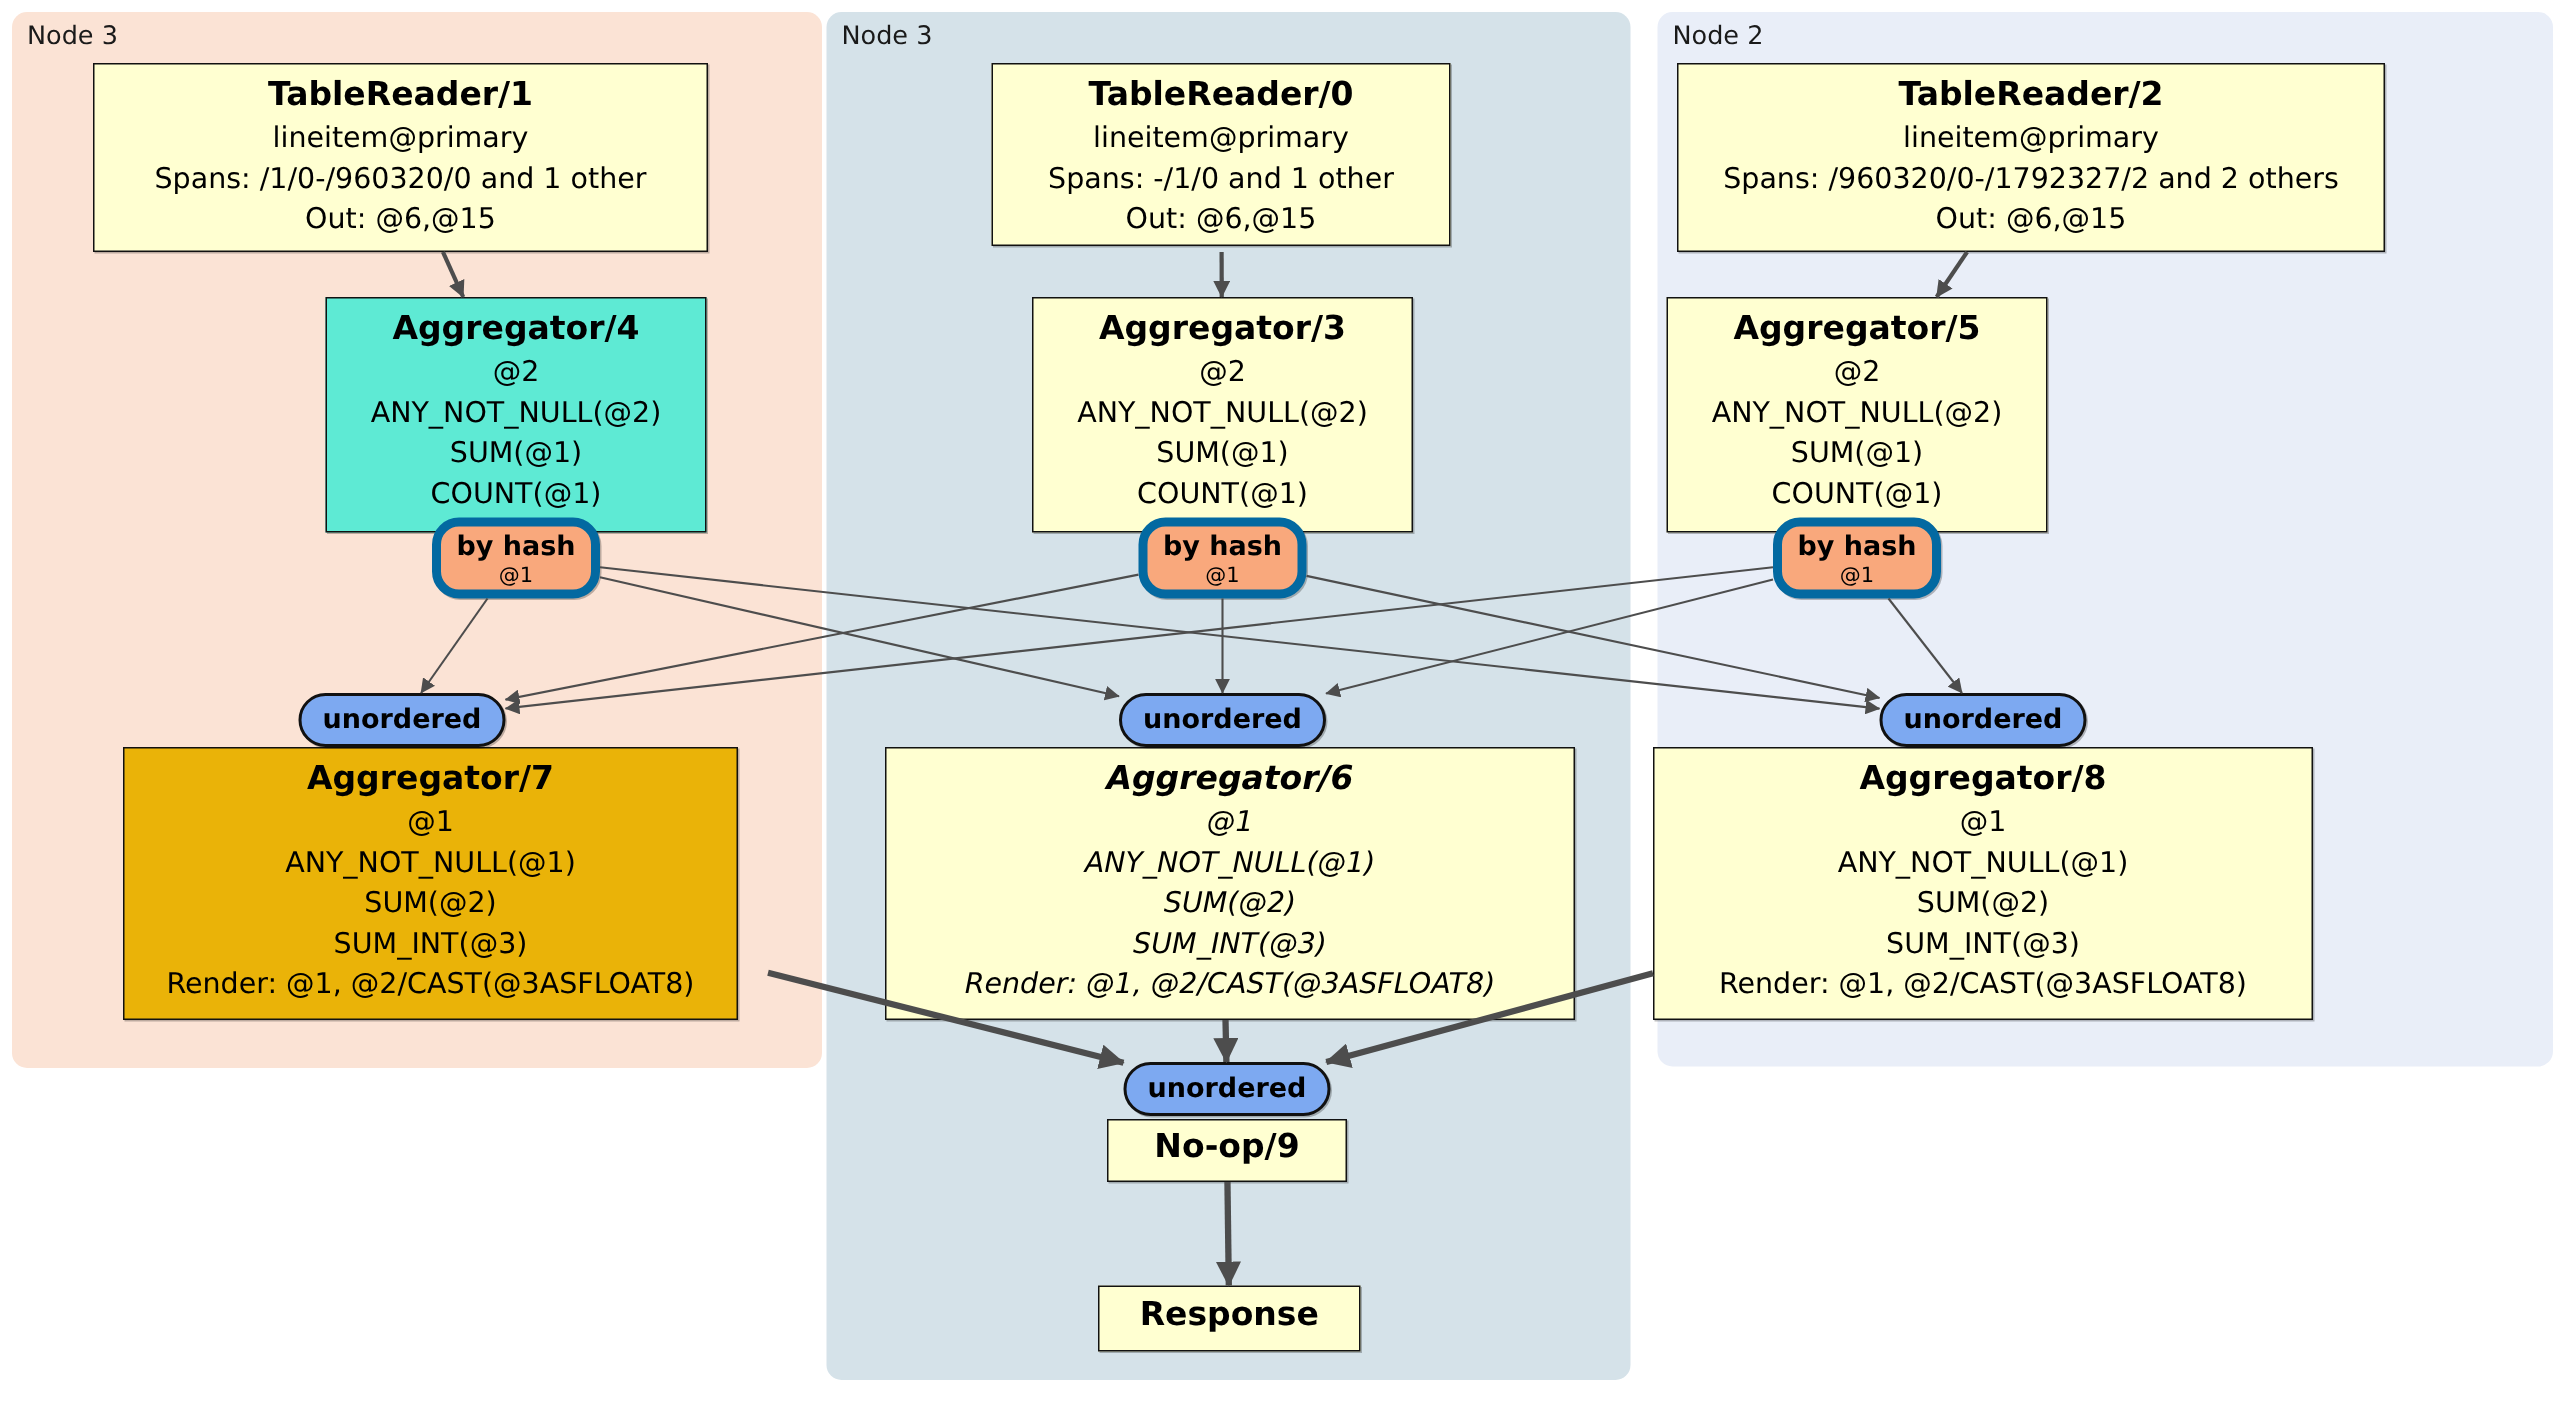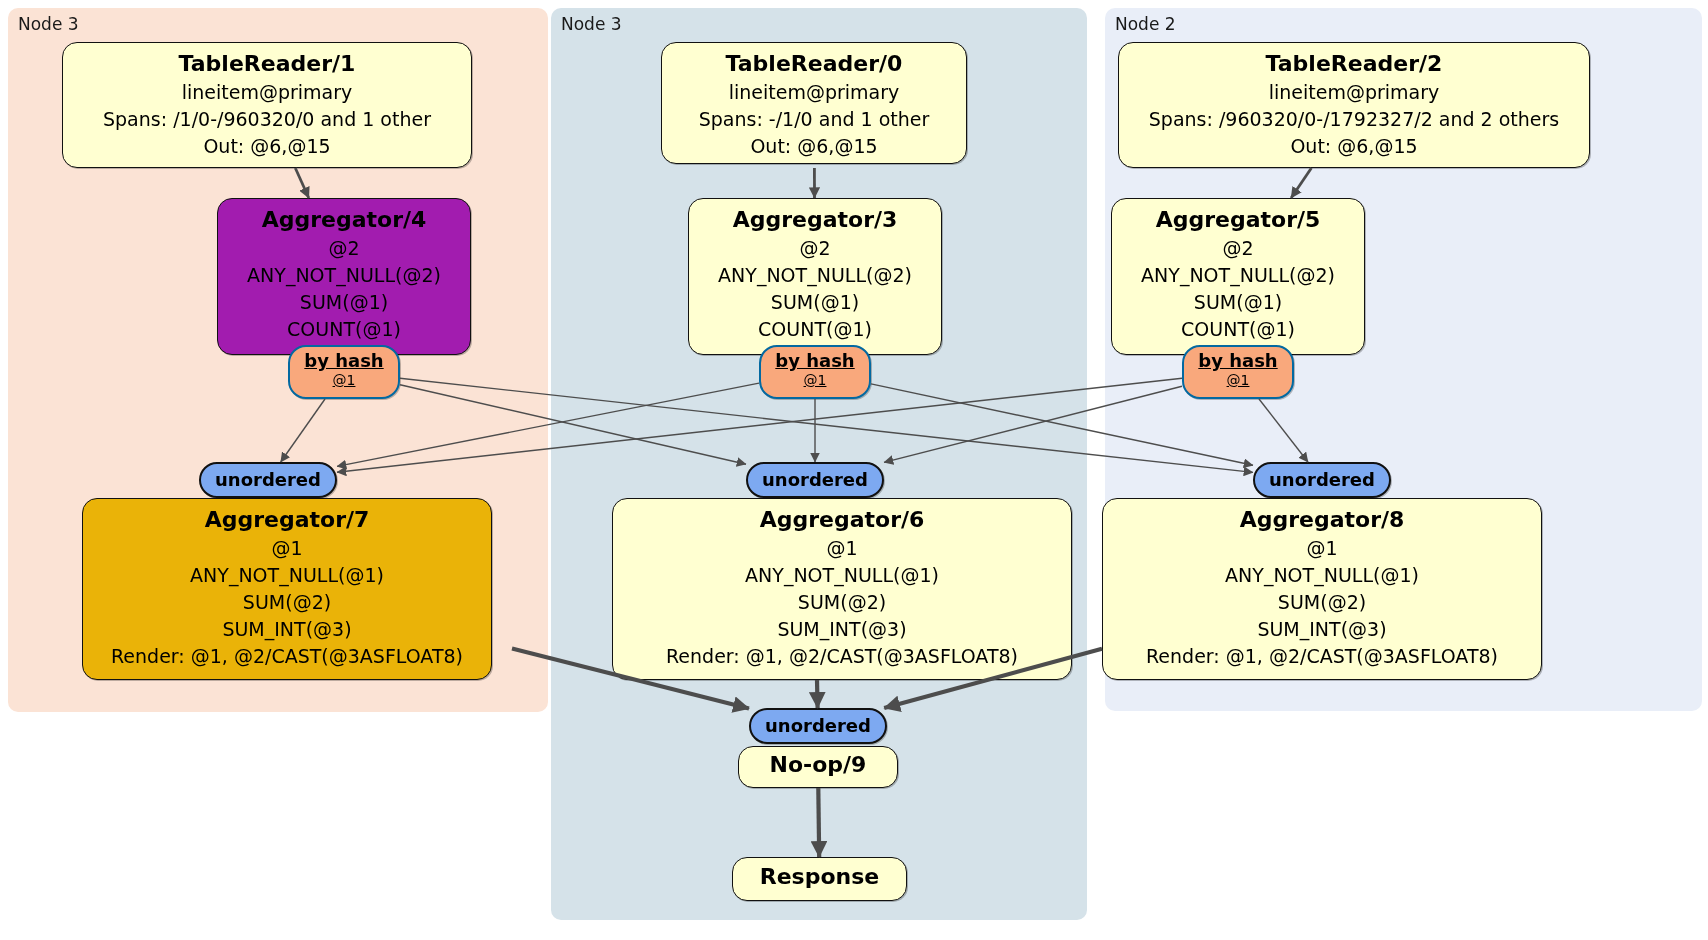--- a/index.html
+++ b/index.html
@@ -4,31 +4,30 @@
 <style>
   html, body { margin:0; padding:0; background:#ffffff; }
   #stage {
     position:relative; width:1708px; height:940px; overflow:hidden;
     font-family:"DejaVu Sans", "Liberation Sans", sans-serif;
     background:#ffffff;
   }
   .region { position:absolute; border-radius:10px; z-index:0; }
   .region-label { position:absolute; top:6px; left:10px; font-size:17px; color:#1a1a1a; white-space:nowrap; }
   .pbox {
-    position:absolute; border:1.6px solid #111; border-radius:15px;
+    position:absolute; border:1.6px solid #111; border-radius:0;
     text-align:center; box-sizing:border-box; padding-top:6px; z-index:2;
     box-shadow:1px 1px 0 rgba(0,0,0,0.25);
   }
   .btitle { font-size:22px; font-weight:bold; line-height:30px; white-space:nowrap; color:#000; }
   .bline  { font-size:19px; line-height:27px; white-space:nowrap; color:#000; }
   .router {
-    position:absolute; border:2px solid #0369a1; border-radius:18px;
+    position:absolute; border:6px solid #0369a1; border-radius:18px;
     text-align:center; box-sizing:border-box; z-index:3;
     box-shadow:1px 1px 0 rgba(0,0,0,0.25);
-    text-decoration:underline;
   }
   .router .rl { font-size:18px; font-weight:bold; line-height:23px; margin-top:2px; color:#000; white-space:nowrap; }
   .router .rs { font-size:14px; line-height:17px; color:#000; white-space:nowrap; }
   .sync {
     position:absolute; border:2px solid #111; border-radius:18px;
     text-align:center; box-sizing:border-box; z-index:3;
     font-size:18px; font-weight:bold; line-height:31px; color:#000; white-space:nowrap;
     box-shadow:1px 1px 0 rgba(0,0,0,0.25);
   }
   #edges { position:absolute; left:0; top:0; z-index:4; pointer-events:none; }
@@ -60,21 +59,21 @@
     <div class="bline">Spans: -/1/0 and 1 other</div>
     <div class="bline">Out: @6,@15</div>
   </div>
   <div class="pbox" style="left: 1118px; top: 42px; width: 472px; height: 126px; background: rgb(255, 255, 209);">
     <div class="btitle">TableReader/2</div>
     <div class="bline">lineitem@primary</div>
     <div class="bline">Spans: /960320/0-/1792327/2 and 2 others</div>
     <div class="bline">Out: @6,@15</div>
   </div>
 
-  <div class="pbox" style="left: 217px; top: 198px; width: 254px; height: 157px; background: #a21caf;">
+  <div class="pbox" style="left: 217px; top: 198px; width: 254px; height: 157px; background: #5eead4;">
     <div class="btitle">Aggregator/4</div>
     <div class="bline">@2</div>
     <div class="bline">ANY_NOT_NULL(@2)</div>
     <div class="bline">SUM(@1)</div>
     <div class="bline">COUNT(@1)</div>
   </div>
   <div class="pbox" style="left: 688px; top: 198px; width: 254px; height: 157px; background: rgb(255, 255, 209); text-align: center;">
     <div class="btitle">Aggregator/3</div>
     <div class="bline">@2</div>
     <div class="bline">ANY_NOT_NULL(@2)</div>
@@ -107,21 +106,21 @@
   <div class="sync" style="left: 1253px; top: 462px; width: 138px; height: 36px; background: rgb(125, 169, 241);">unordered</div>
 
   <div class="pbox" style="left: 42px; top: 498px; width: 410px; height: 182px; background: #eab308; margin-left: 40px;">
     <div class="btitle">Aggregator/7</div>
     <div class="bline">@1</div>
     <div class="bline">ANY_NOT_NULL(@1)</div>
     <div class="bline">SUM(@2)</div>
     <div class="bline">SUM_INT(@3)</div>
     <div class="bline">Render: @1, @2/CAST(@3ASFLOAT8)</div>
   </div>
-  <div class="pbox" style="left: 612px; top: 498px; width: 460px; height: 182px; background: rgb(255, 255, 209);">
+  <div class="pbox" style="left: 590px; top: 498px; width: 460px; height: 182px; background: rgb(255, 255, 209); font-style: italic;">
     <div class="btitle">Aggregator/6</div>
     <div class="bline">@1</div>
     <div class="bline">ANY_NOT_NULL(@1)</div>
     <div class="bline">SUM(@2)</div>
     <div class="bline">SUM_INT(@3)</div>
     <div class="bline">Render: @1, @2/CAST(@3ASFLOAT8)</div>
   </div>
   <div class="pbox" style="left: 1102px; top: 498px; width: 440px; height: 182px; background: rgb(255, 255, 209);">
     <div class="btitle">Aggregator/8</div>
     <div class="bline">@1</div>

